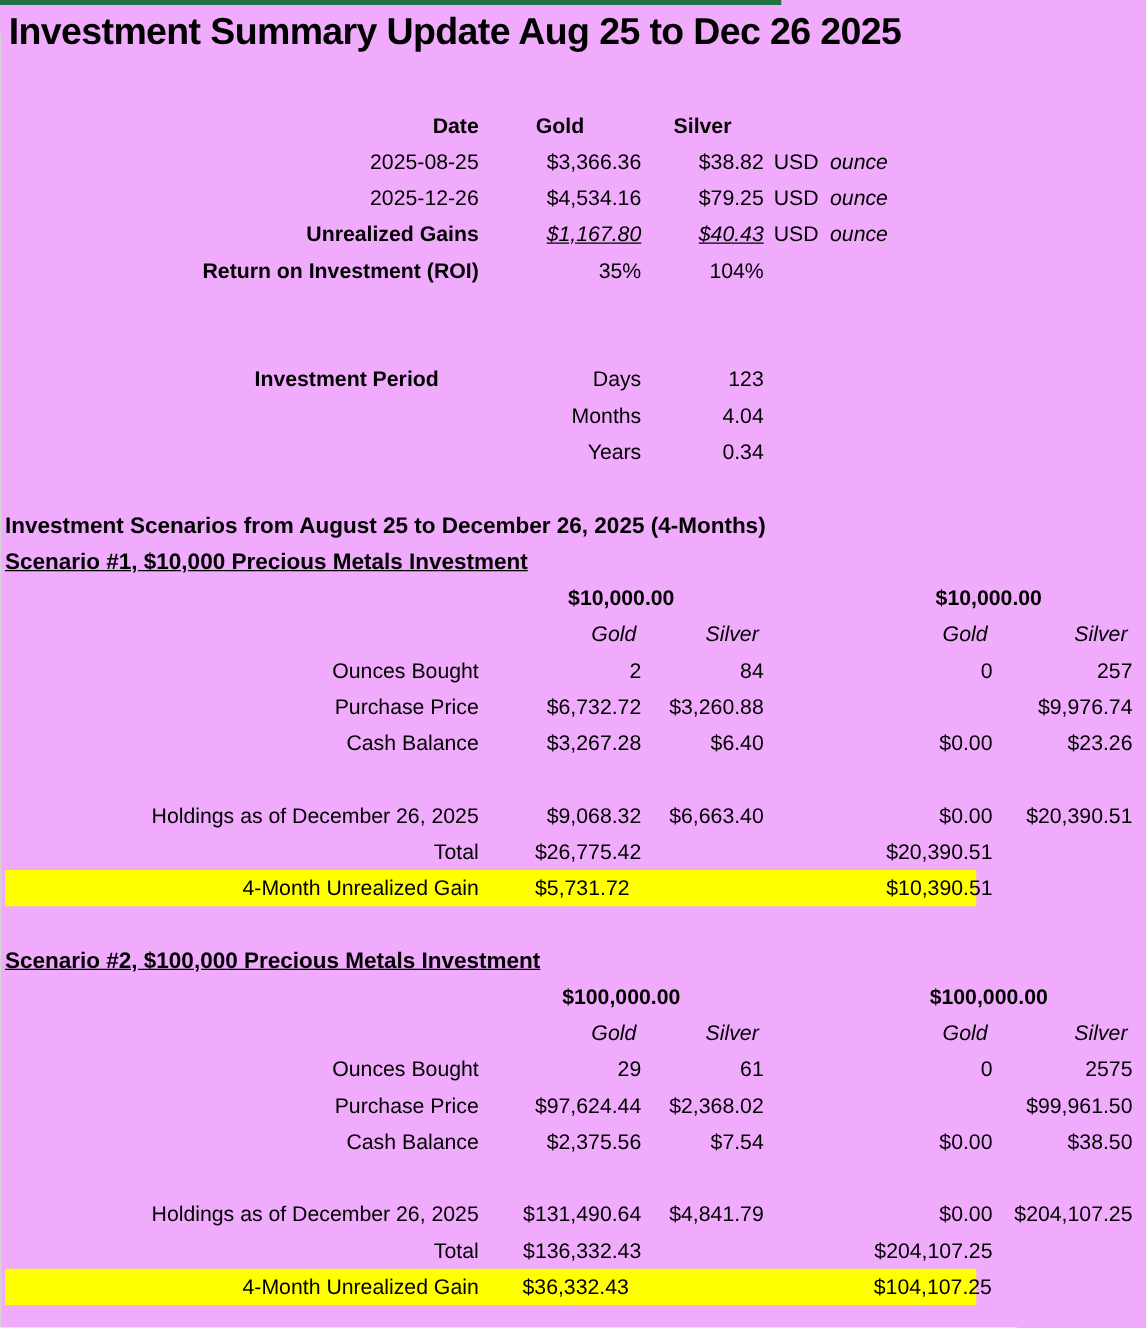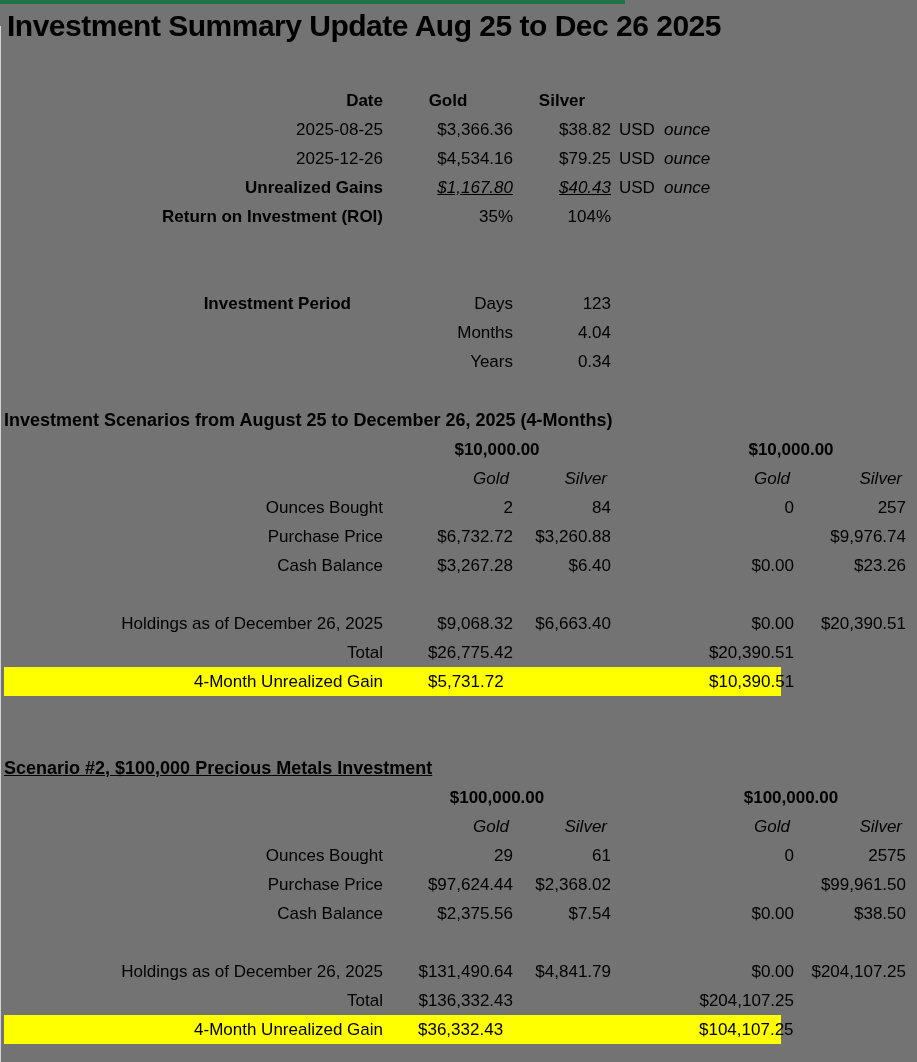--- a/index.html
+++ b/index.html
@@ -1,20 +1,20 @@
 <!DOCTYPE html>
 <html style="--accent: #217346; --highlight: #FFFF00;"><head>
 <meta charset="utf-8">
 <style>
   html, body { margin: 0; padding: 0; background: #ffffff; }
   .sheet {
     position: relative;
     width: 917px;
     height: 1062px;
-    background: #737373;
+    background: #f0abfc;
     font-family: "Liberation Sans", "DejaVu Sans", sans-serif;
     font-size: 17px;
     color: #000000;
     overflow: hidden;
   }
   .green-bar {
     position: absolute; top: 0; left: 0;
     width: 625px; height: 4px;
     background: var(--accent, #217346);
   }
@@ -138,20 +138,21 @@
       <div class="r">Years</div>
       <div class="r">0.34</div>
       <div></div>
       <div></div>
     </div>
   </div>
 
   <div class="scen-heading">Investment Scenarios from August 25 to December 26, 2025 (4-Months)</div>
 
   <div class="scenario s1">
+    <div class="scen-title">Scenario #1, $10,000 Precious Metals Investment</div>
     <div class="row g6">
       <div class="merge23 b">$10,000.00</div>
       <div class="merge56 b">$10,000.00</div>
     </div>
     <div class="row g6">
       <div></div>
       <div class="r i pr4">Gold</div>
       <div class="r i pr4">Silver</div>
       <div></div>
       <div class="r i pr4">Gold</div>

